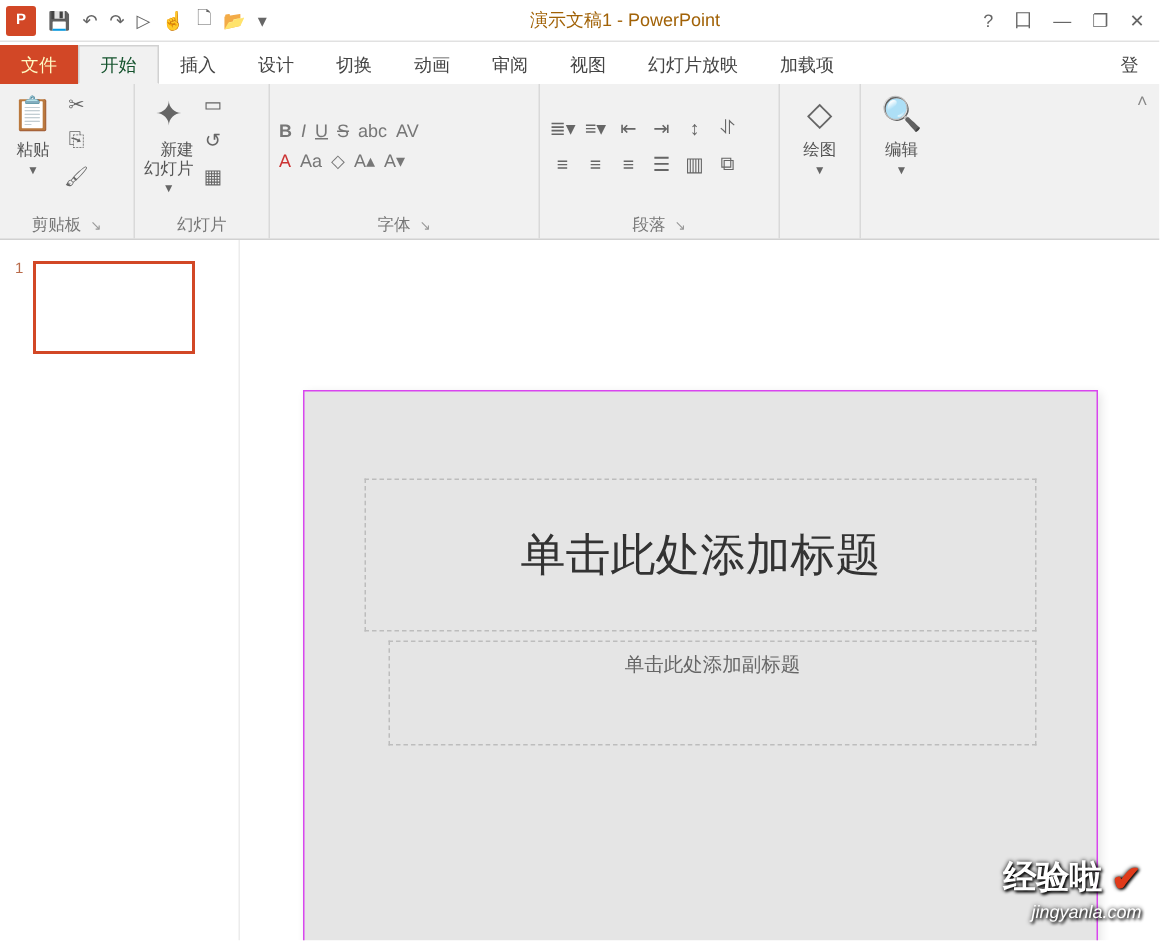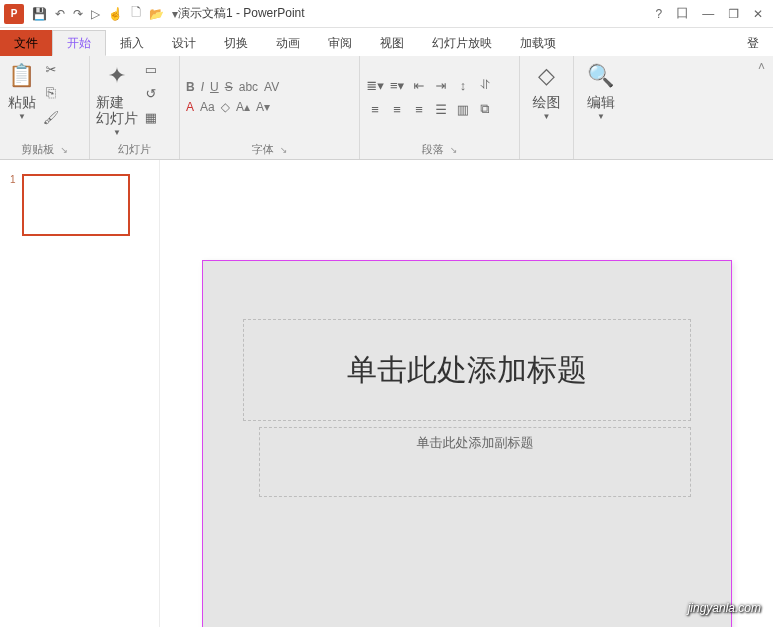--- a/index.html
+++ b/index.html
@@ -2,36 +2,36 @@
 <html><head>
 <meta charset="utf-8">
 <style>
 *{box-sizing:border-box;margin:0;padding:0;font-family:"Microsoft YaHei",SimSun,Arial,sans-serif}
 body{background:#fff;width:773px;height:627px;overflow:hidden;position:relative;font-size:12px;color:#444}
 .titlebar{height:28px;background:#fff;display:flex;align-items:center;border-bottom:1px solid #e1e1e1}
 .tb-left{display:flex;align-items:center;gap:2px;padding-left:4px}
 .app-icon{width:20px;height:20px;background:#d24726;color:#fff;display:flex;align-items:center;justify-content:center;font-size:10px;border-radius:2px;font-weight:bold}
 .qat{display:flex;align-items:center;gap:8px;margin-left:6px;color:#666}
 .qat span{cursor:pointer}
-.tb-title{flex:1;text-align:left;color:#404040;font-size:12px}
+.tb-title{flex:1;text-align:center;color:#a16207;font-size:12px}
 .tb-right{display:flex;align-items:center;gap:14px;padding-right:10px;color:#666}
 .tabbar{height:28px;background:#fff;display:flex;align-items:flex-end;padding-left:0}
 .tab{height:26px;padding:0 14px;display:flex;align-items:center;font-size:12px;color:#444;cursor:pointer}
-.tab.file{background:#d24726;color:#000000}
-.tab.active{border:1px solid #d1d1d1;border-bottom:1px solid #f1f1f1;background:#f1f1f1;color:#8b5cf6}
+.tab.file{background:#d24726;color:#fef9c3}
+.tab.active{border:1px solid #d1d1d1;border-bottom:1px solid #f1f1f1;background:#f1f1f1;color:#14532d}
 .ribbon{height:104px;background:#f1f1f1;border-bottom:1px solid #d1d1d1;display:flex}
 .group{border-right:1px solid #d9d9d9;padding:4px 6px 2px 6px;display:flex;flex-direction:column;justify-content:space-between}
 .group-body{flex:1;display:flex;align-items:flex-start;gap:4px}
 .group-label{font-size:11px;color:#777;text-align:center;margin-top:2px;display:flex;justify-content:center;align-items:center;gap:6px}
 .group-label .dlg{font-size:9px;color:#999;cursor:pointer}
 .btn-col{display:flex;flex-direction:column;align-items:center;gap:2px;cursor:pointer}
 .ico{display:inline-flex;align-items:center;justify-content:center;color:#666}
 .ico.lg{width:32px;height:32px;font-size:22px}
 .ico.sm{width:18px;height:18px;font-size:13px}
-.btn-col .lbl{font-size:14px;color:#555;text-align:left;line-height:1.15}
+.btn-col .lbl{font-size:11px;color:#555;text-align:right;line-height:1.15}
 .mini-col{display:flex;flex-direction:column;gap:6px}
 .font-row{display:flex;align-items:center;gap:6px;margin-bottom:6px;color:#777}
 .font-row .b{font-weight:bold}
 .font-row .i{font-style:italic}
 .font-row .u{text-decoration:underline}
 .font-row .s{text-decoration:line-through}
 .para-row{display:flex;align-items:center;gap:4px;margin-bottom:6px;color:#777}
 .collapse{margin-left:auto;padding:4px 8px;color:#888;cursor:pointer;align-self:flex-start}
 .workspace{position:absolute;top:160px;left:0;right:0;bottom:0;display:flex;background:#fff}
 .thumbs{width:160px;background:#fff;border-right:1px solid #ececec;padding:14px 10px}
@@ -215,14 +215,15 @@
         <span>单击此处添加标题</span>
       </div>
       <div class="ph ph-sub">
         <span>单击此处添加副标题</span>
       </div>
     </div>
   </div>
 </div>
 
 <div class="watermark">
+  <div class="l1"><span>经验啦</span> <span class="chk">✔</span></div>
   <div class="l2">jingyanla.com</div>
 </div>
 
 </body></html>

